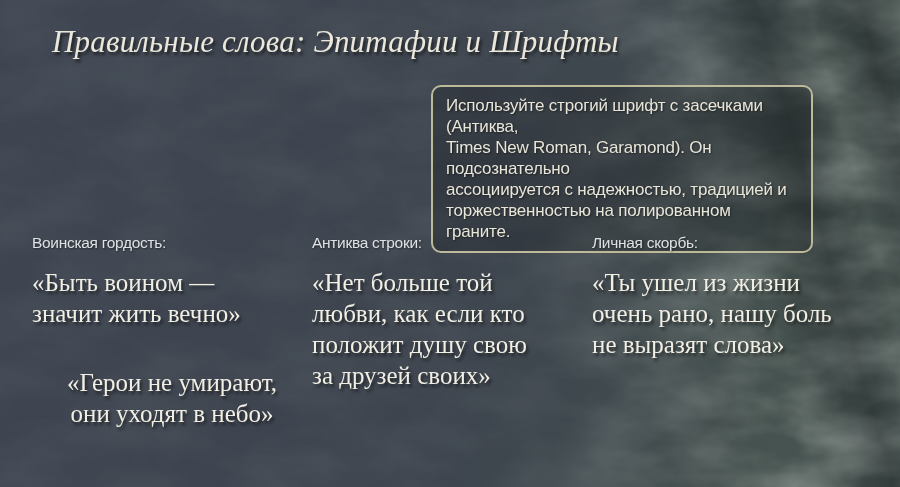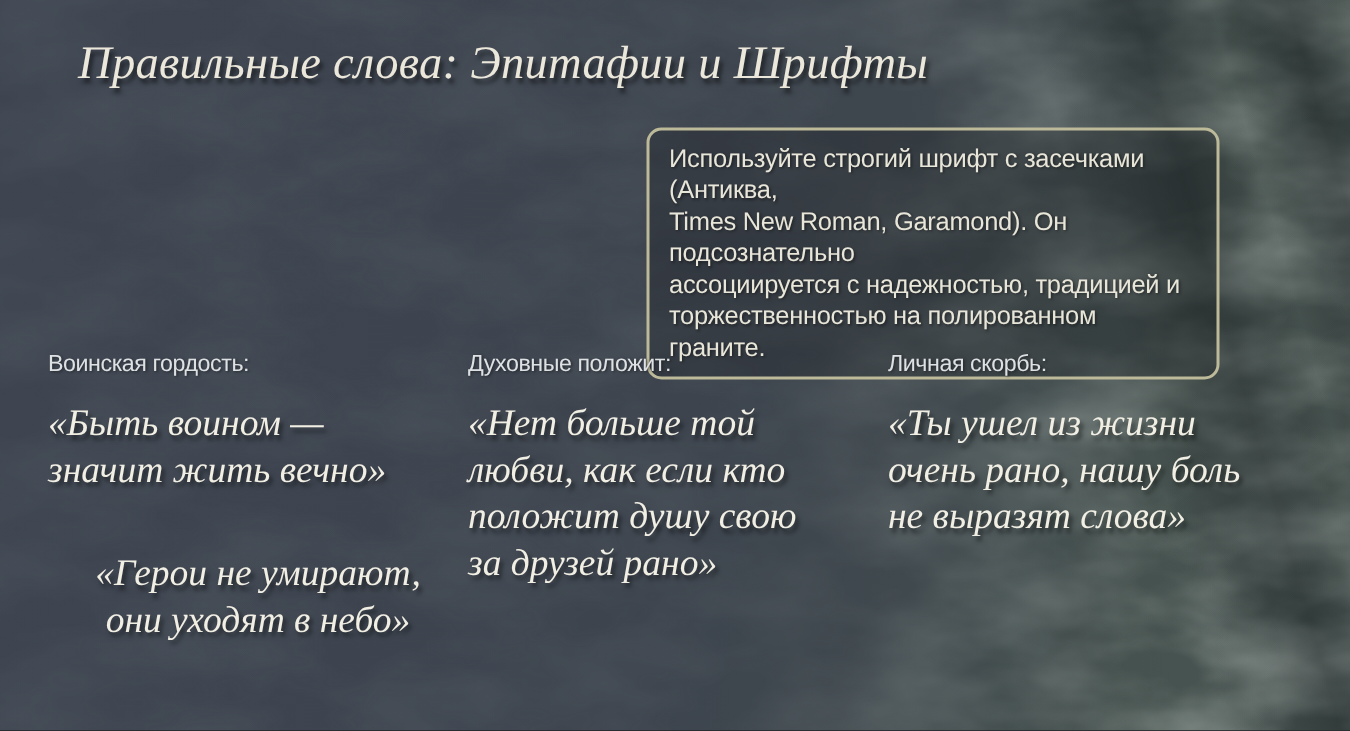--- a/index.html
+++ b/index.html
@@ -91,21 +91,20 @@
   }
 
   .quote {
     margin: 0;
     font-family: "Liberation Serif", serif;
     font-size: 25px;
     line-height: 31px;
     color: #f1eee4;
     white-space: pre-line;
     text-shadow: 2px 3px 3px rgba(0,0,0,0.5);
-    font-style: italic;
   }
   .column:nth-child(1) .quote + .quote { margin-top: 38px; text-align: center; }
   .column:nth-child(3) .quote + .quote { margin-top: 4px; }
 </style>
 </head>
 <body>
 
 <div class="stage">
 
   <svg class="texture" width="900" height="487" viewBox="0 0 900 487" aria-hidden="true">
@@ -146,25 +145,25 @@
 
     <section class="column">
       <p class="col-label">Воинская гордость:</p>
       <p class="quote">«Быть воином —
 значит жить вечно»</p>
       <p class="quote">«Герои не умирают,
 они уходят в небо»</p>
     </section>
 
     <section class="column">
-      <p class="col-label">Духовные положит:</p>
+      <p class="col-label">Антиква строки:</p>
       <p class="quote">«Нет больше той
 любви, как если кто
 положит душу свою
-за друзей рано»</p>
+за друзей своих»</p>
     </section>
 
     <section class="column">
       <p class="col-label">Личная скорбь:</p>
       <p class="quote">«Ты ушел из жизни
 очень рано, нашу боль
 не выразят слова»</p>
     </section>
 
   </div>

